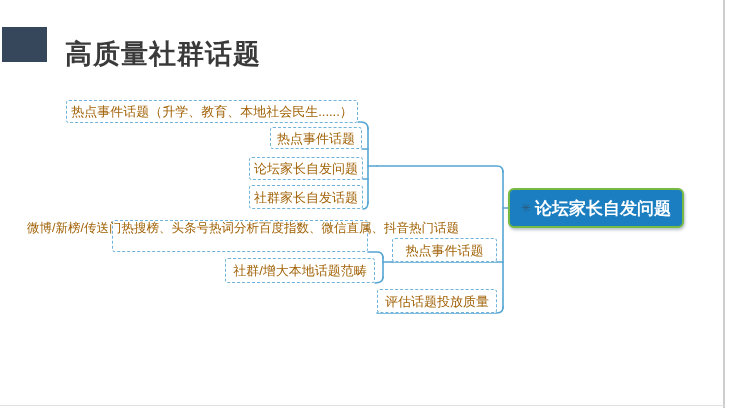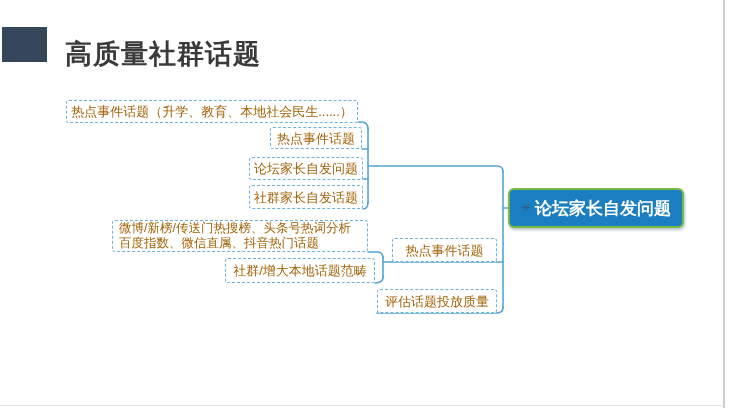--- a/index.html
+++ b/index.html
@@ -20,21 +20,21 @@
 
   
   .mm-node {
     position:absolute; box-sizing:border-box;
     border:1px dashed #6fb2da; border-radius:3px; background:#ffffff;
     color:#a16207; font-size:13px; line-height:1;
     display:flex; align-items:center; justify-content:center;
     white-space:nowrap; padding:0 4px;
   }
   .mm-node.multiline {
-    flex-direction:column; align-items:flex-start; justify-content:center;
+    flex-direction:row; align-items:flex-start; justify-content:center;
     font-size:12.5px; line-height:15px; padding:0 0 0 6px;
   }
   
   .mm-root {
     position:absolute; left:508px; top:188px; width:176px; height:40px; box-sizing:border-box;
     background:#1b7ec0; border:2px solid #76b943; border-radius:6px;
     color:#ffffff; font-size:17px; font-weight:bold;
     display:flex; align-items:center; justify-content:center; gap:4px;
     white-space:nowrap; box-shadow:1px 2px 3px rgba(50,80,100,0.35);
   }

